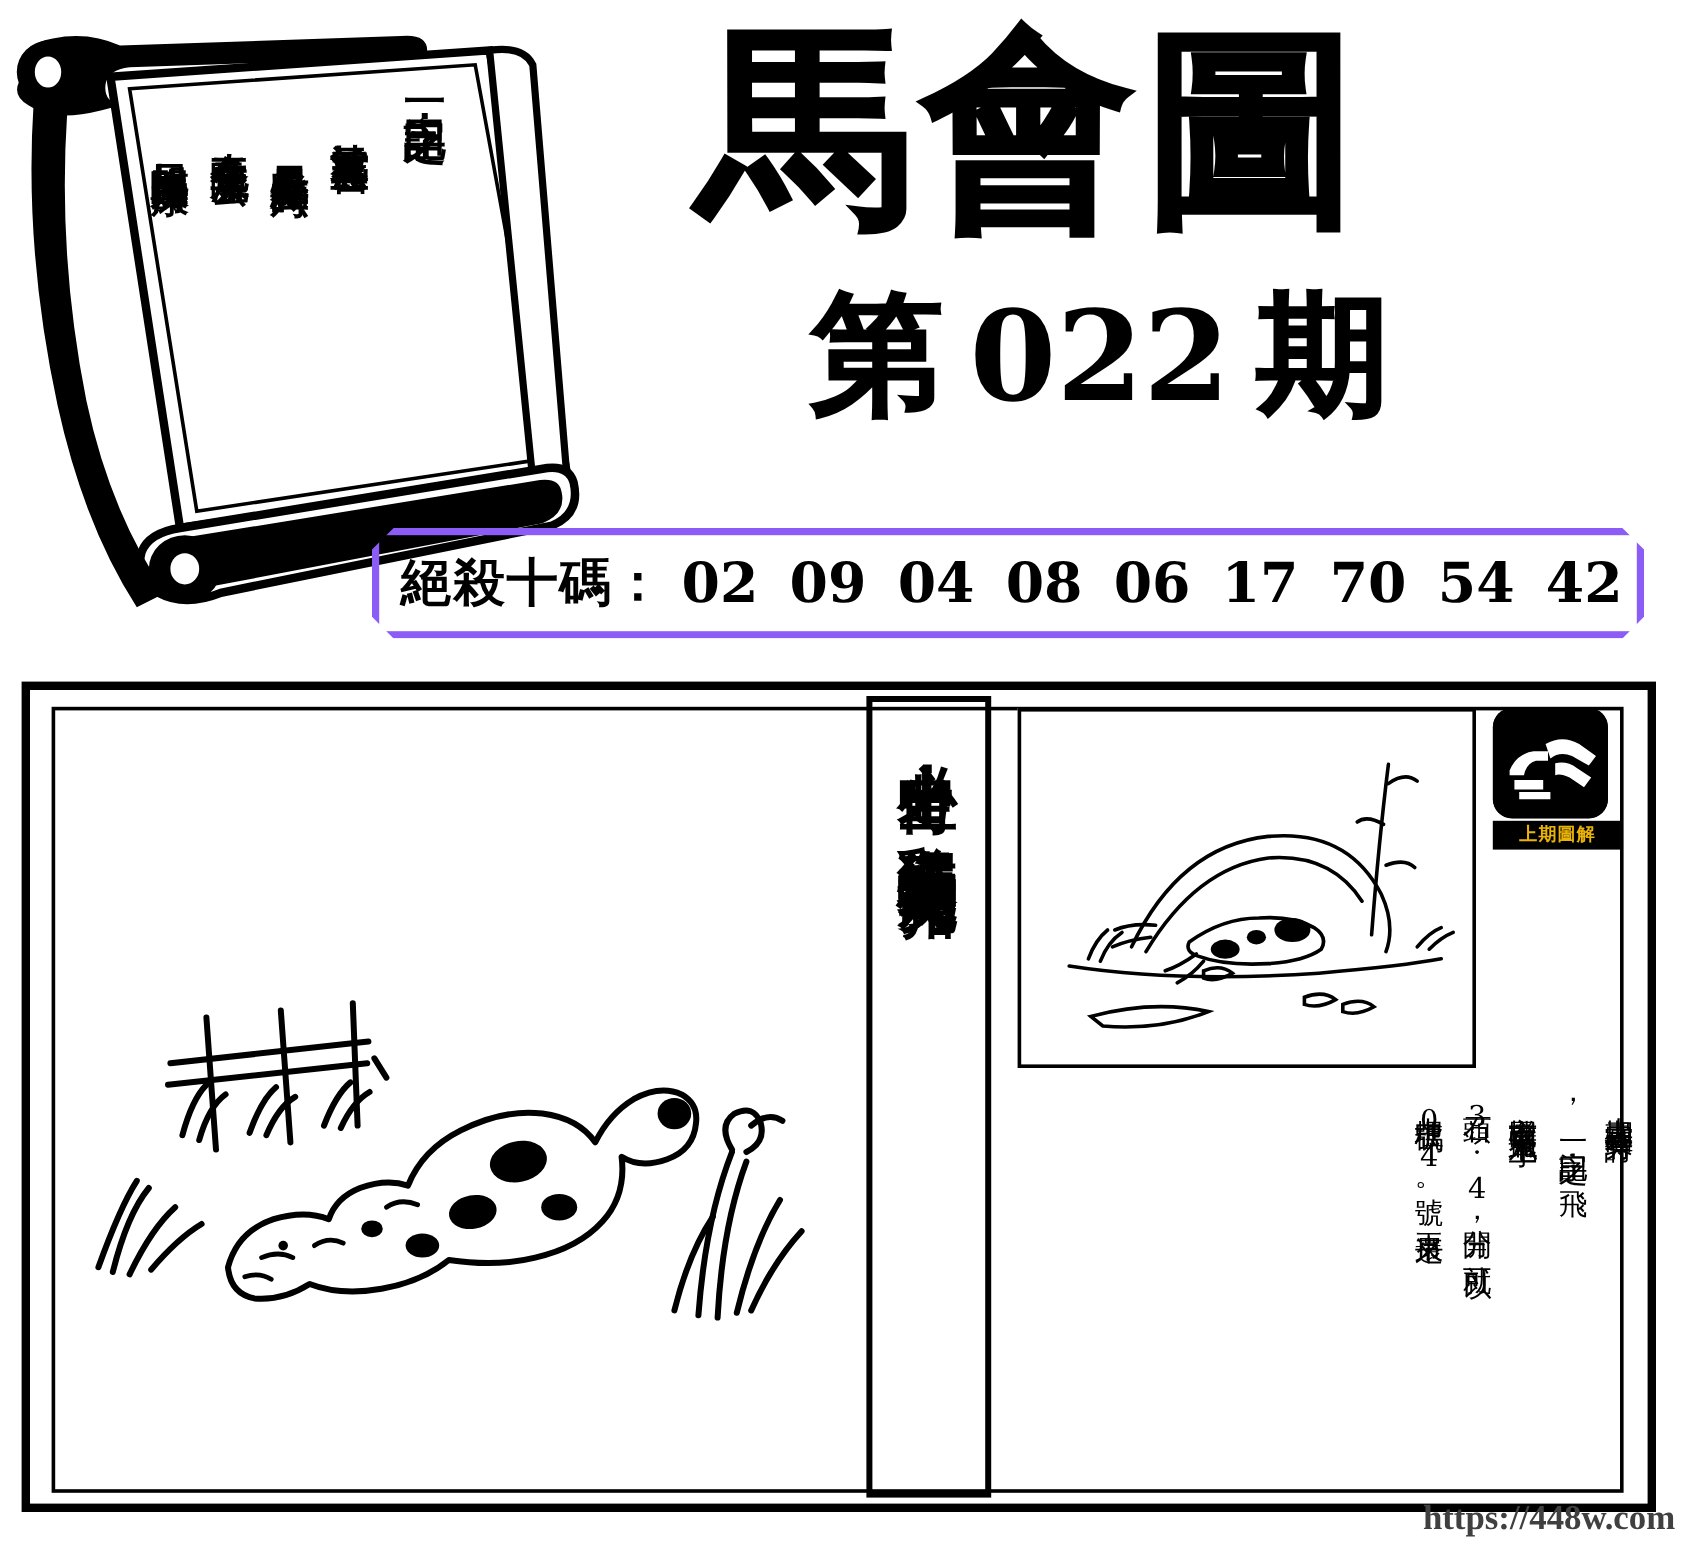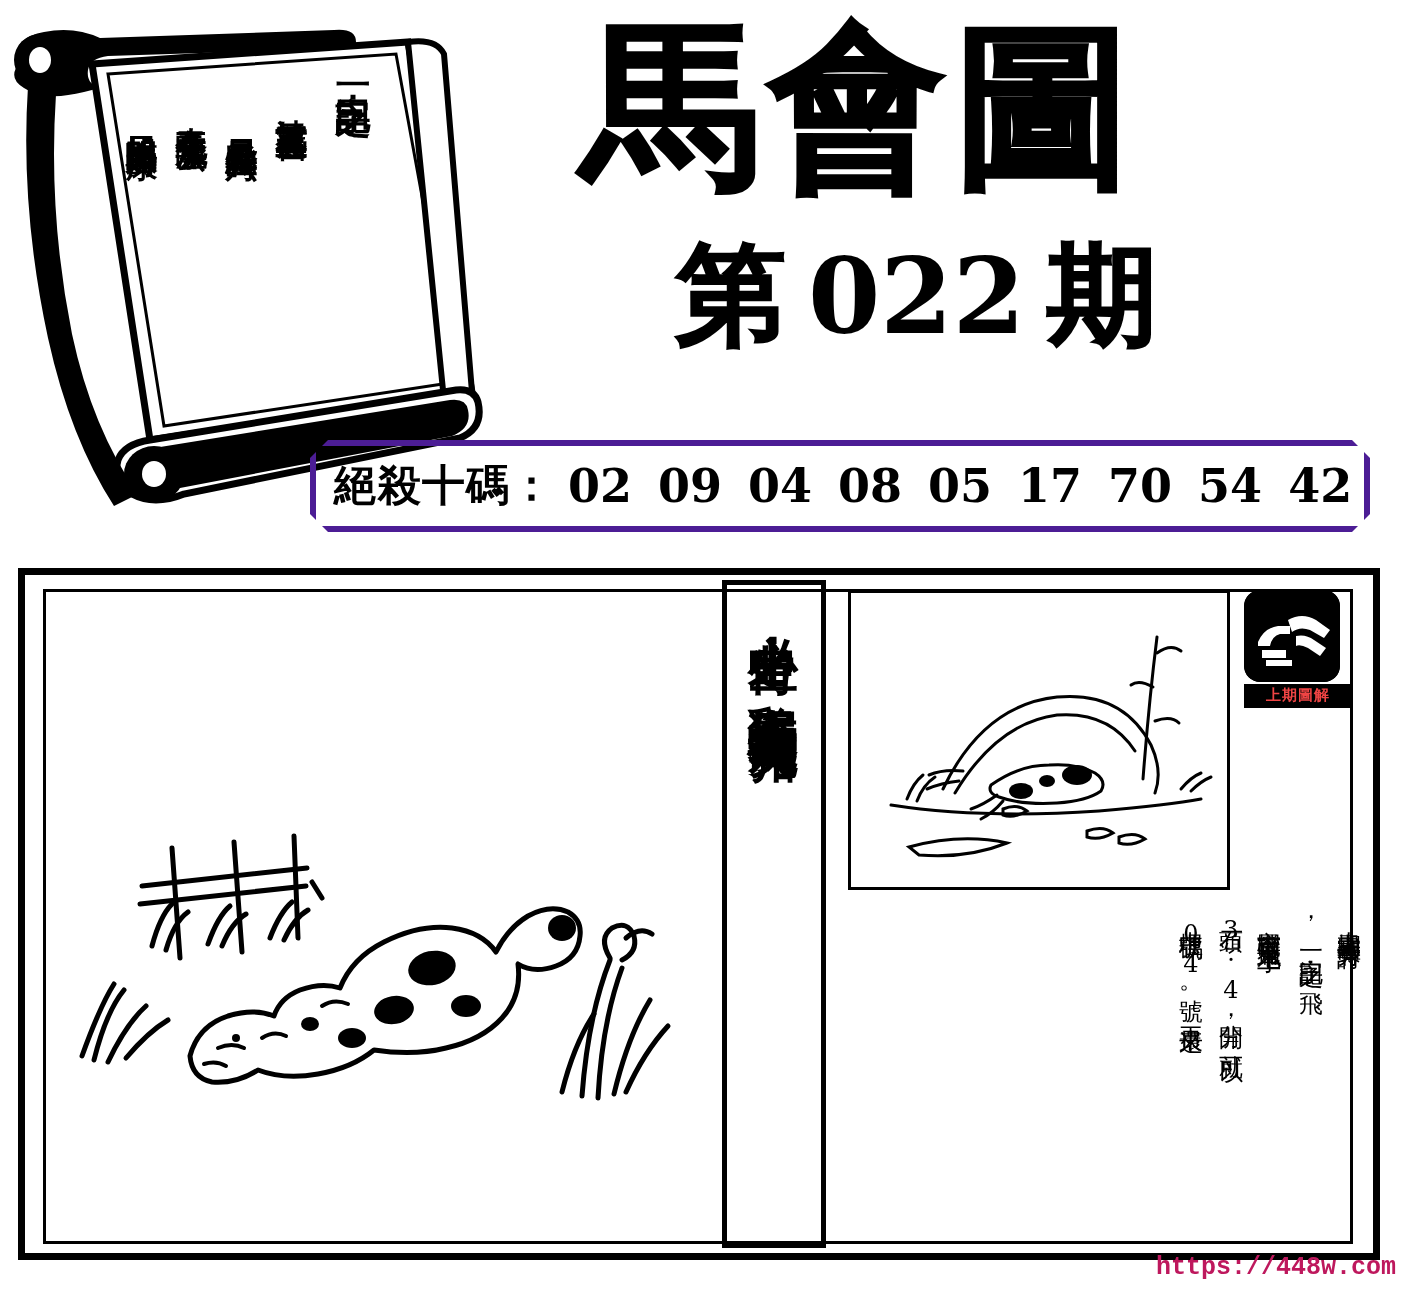--- a/index.html
+++ b/index.html
@@ -88,21 +88,21 @@
   #kill-bar {
     position: absolute;
     left: 310px;
     top: 440px;
     width: 1060px;
     height: 92px;
   }
   #kill-bar-inner {
     position: absolute;
     inset: 0;
-    border: 6px solid #4c1d95;
+    border: 6px solid #8b5cf6;
     box-sizing: border-box;
     clip-path: polygon(18px 0, calc(100% - 18px) 0, 100% 18px, 100% calc(100% - 18px), calc(100% - 18px) 100%, 18px 100%, 0 calc(100% - 18px), 0 18px);
     display: flex;
     align-items: center;
     padding-left: 18px;
   }
   #kill-label {
     font-size: 43px;
     font-weight: bold;
     letter-spacing: 1px;
@@ -201,21 +201,21 @@
     height: 92px;
     background: #000;
     border-radius: 16px;
     position: relative;
     overflow: hidden;
   }
   #prev-badge-label {
     margin-top: 2px;
     width: 108px;
     background: #000;
-    color: #ef4444;
+    color: #eab308;
     font-size: 15px;
     text-align: center;
     letter-spacing: 1px;
     padding: 2px 0 3px;
     font-weight: bold;
   }
   .vcol {
     position: absolute;
     writing-mode: vertical-rl;
     text-orientation: upright;
@@ -230,24 +230,24 @@
   #rtext-2 { right: 46px; }
   #rtext-3 { right: 88px; }
   #rtext-4 { right: 126px; }
   #rtext-5 { right: 166px; }
 
   
   #watermark {
     position: absolute;
     right: 14px;
     bottom: 8px;
-    font-size: 25px;
-    font-weight: bold;
-    color: #be185d;
-    font-family: Liberation Mono, monospace;
+    font-size: 29px;
+    font-weight: bold;
+    color: #404040;
+    font-family: Liberation Serif, serif;
     letter-spacing: 0;
   }
 </style>
 </head>
 <body>
 
 <div id="scroll-banner">
   <svg width="500" height="510" viewBox="0 0 500 510">
 
     <path d="M12 60 Q6 30 40 24 Q70 18 96 30 L330 22 Q352 20 352 34 L352 40 L104 48 Q86 50 84 62 Q82 76 96 80 L80 84 Q40 94 20 80 Q6 72 12 60 Z" fill="#000"></path>
@@ -283,21 +283,21 @@
 </div>
 
 <div id="kill-bar">
   <div id="kill-bar-inner">
     <span id="kill-label">絕殺十碼：</span>
     <span id="kill-numbers">
       <span>02</span>
       <span>09</span>
       <span>04</span>
       <span>08</span>
-      <span>05</span>
+      <span>06</span>
       <span>17</span>
       <span>70</span>
       <span>54</span>
       <span>42</span>
       <span>46</span>
     </span>
   </div>
 </div>
 
 <div id="lower-frame">

